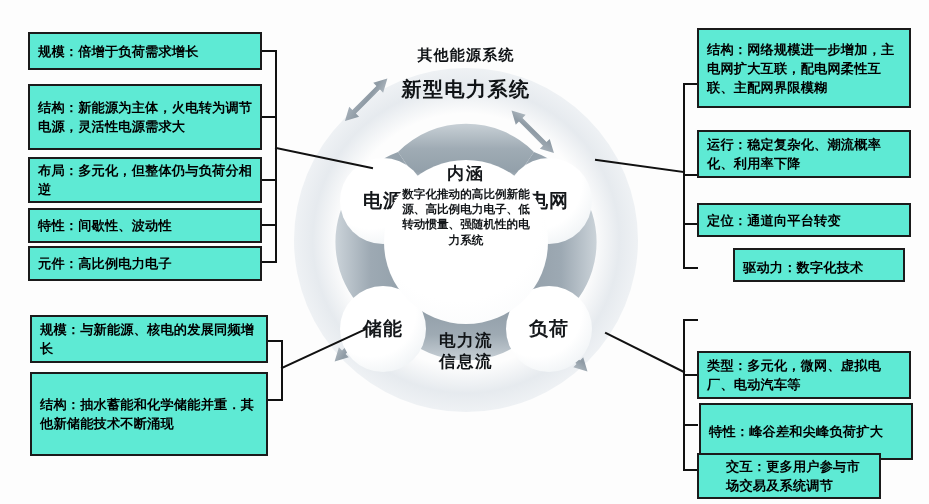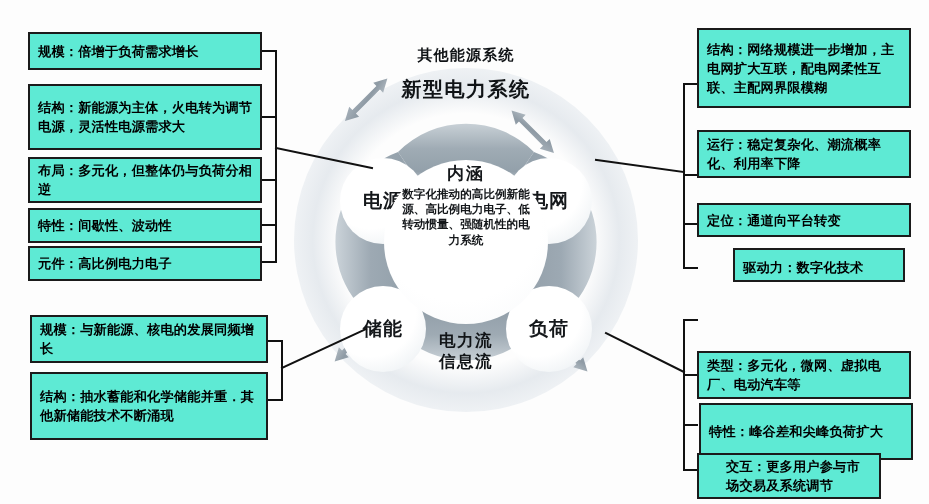--- a/index.html
+++ b/index.html
@@ -246,21 +246,21 @@
   <div class="box" style="left:28px; top:208px; width:234px; height:35px;">
     <span>特性：间歇性、波动性</span>
   </div>
   <div class="box" style="left:28px; top:246px; width:234px; height:35px;">
     <span>元件：高比例电力电子</span>
   </div>
 
   <div class="box" style="left:30px; top:315px; width:238px; height:48px;">
     <span>规模：与新能源、核电的发展同频增长</span>
   </div>
-  <div class="box" style="left:30px; top:372px; width:238px; height:68px;">
+  <div class="box" style="left:30px; top:372px; width:238px; height:84px;">
     <span>结构：抽水蓄能和化学储能并重．其他新储能技术不断涌现</span>
   </div>
 
   <div class="box" style="left:697px; top:28px; width:214px; height:80px;">
     <span>结构：网络规模进一步增加，主电网扩大互联，配电网柔性互联、主配网界限模糊</span>
   </div>
   <div class="box" style="left:697px; top:130px; width:214px; height:48px;align-items:center;">
     <span>运行：稳定复杂化、潮流概率化、利用率下降</span>
   </div>
   <div class="box" style="left:697px; top:203px; width:214px; height:34px;">

